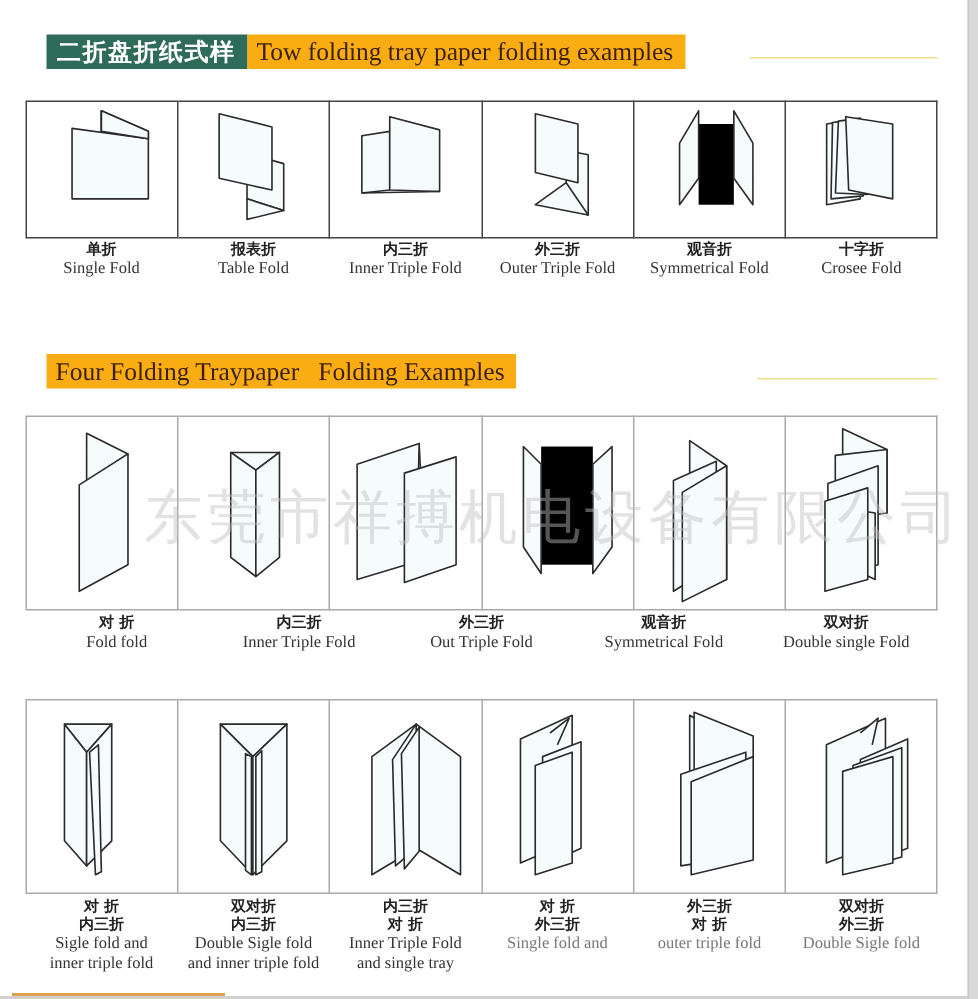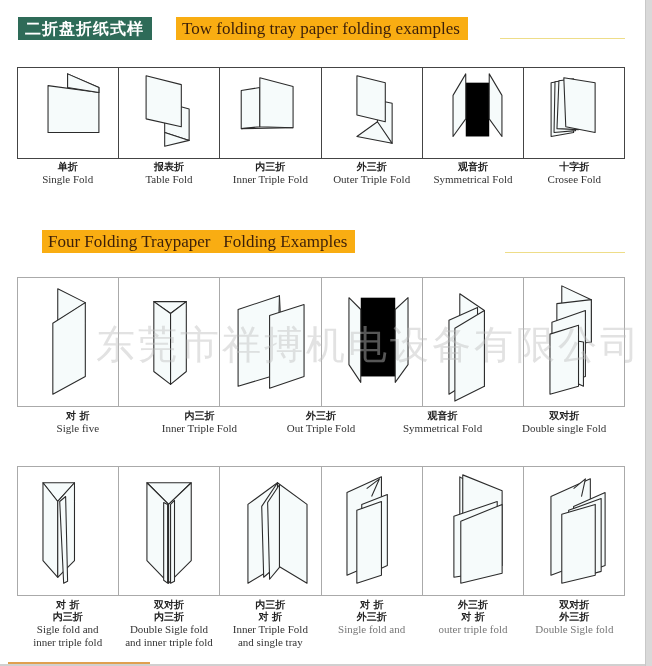--- a/index.html
+++ b/index.html
@@ -1,23 +1,23 @@
 <!DOCTYPE html>
 <html><head>
 <meta charset="utf-8">
 <style>
   html, body { margin:0; padding:0; }
   body { width:652px; height:666px; background:#ffffff; position:relative; overflow:hidden; font-family:"DejaVu Serif", serif; }
   .edge-right { position:absolute; right:0; top:0; width:6px; height:666px; background:#d9d9d9; border-left:1px solid #c8c8c8; }
   .edge-bottom { position:absolute; left:0; bottom:0; width:652px; height:2px; background:#d0d0d0; }
   .bottom-orange { position:absolute; left:8px; bottom:2px; width:142px; height:2px; background:#e0a050; }
 
-  .hdr { position:absolute; left:18px; height:29px; display:flex; align-items:flex-start; }
+  .hdr { position:absolute; left:31px; height:29px; display:flex; align-items:flex-end; }
   .hdr .cn { background:#2e6b58; color:#ffffff; font-family:"DejaVu Serif", serif; font-weight:bold; font-size:16px; line-height:23px; padding:0 8px 0 7px; letter-spacing:1px; }
-  .hdr .en { background:#f9ad12; color:#3b1f0a; font-family:"Liberation Serif", serif; font-size:17px; line-height:23px; padding:0 8px 0 6px; white-space:pre;margin-left:24px; }
+  .hdr .en { background:#f9ad12; color:#3b1f0a; font-family:"Liberation Serif", serif; font-size:17px; line-height:23px; padding:0 8px 0 6px; white-space:pre; }
   .hdr-line { position:absolute; height:1px; background:#eedd88; }
 
   .row { position:absolute; left:17px; width:608px; display:flex; }
   .cell { position:relative; flex:1; border:1px solid #444; border-left:none; box-sizing:border-box; }
   .cell:first-child { border-left:1px solid #444; }
   .row.light .cell { border-color:#aaaaaa; }
   .cell svg { position:absolute; left:0; top:0; width:100%; height:100%; }
   .cell svg path, .cell svg polygon, .cell svg polyline, .cell svg line { stroke:#2b2b2b; stroke-width:1.1; fill:#f6fbfb; stroke-linejoin:round; }
 
   .labels { position:absolute; left:17px; width:608px; display:flex; }
@@ -158,21 +158,21 @@
       <polygon points="28,45 62,33 62,100 28,110"></polygon>
       <polygon points="28,60 60,65 60,110 28,95"></polygon>
       <polygon points="26,57 55,48 55,110 26,118"></polygon>
     </svg>
   </div>
 </div>
 
 <div class="labels" style="top:410px;">
   <div class="lab">
       <div class="cn">对 折</div>
-      <div class="en">Sigle five</div>
+      <div class="en">Fold fold</div>
     </div>
   <div class="lab">
       <div class="cn">内三折</div>
       <div class="en">Inner Triple Fold</div>
     </div>
   <div class="lab">
       <div class="cn">外三折</div>
       <div class="en">Out Triple Fold</div>
     </div>
   <div class="lab">

